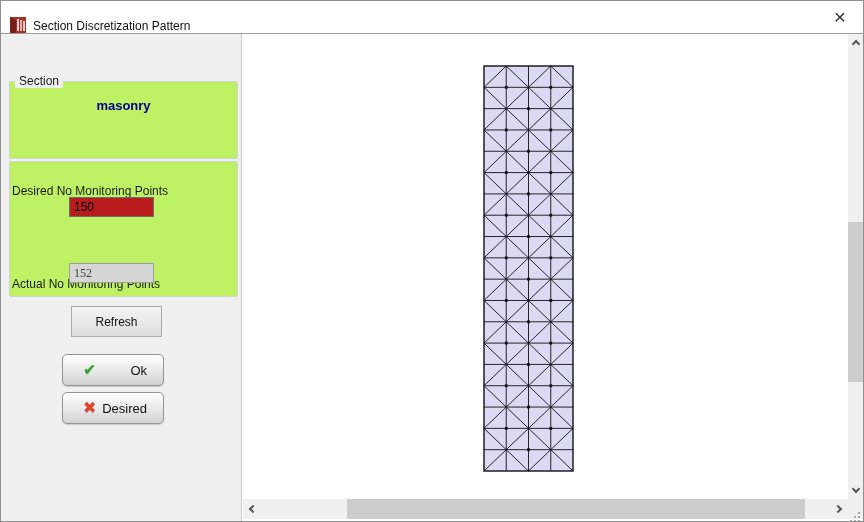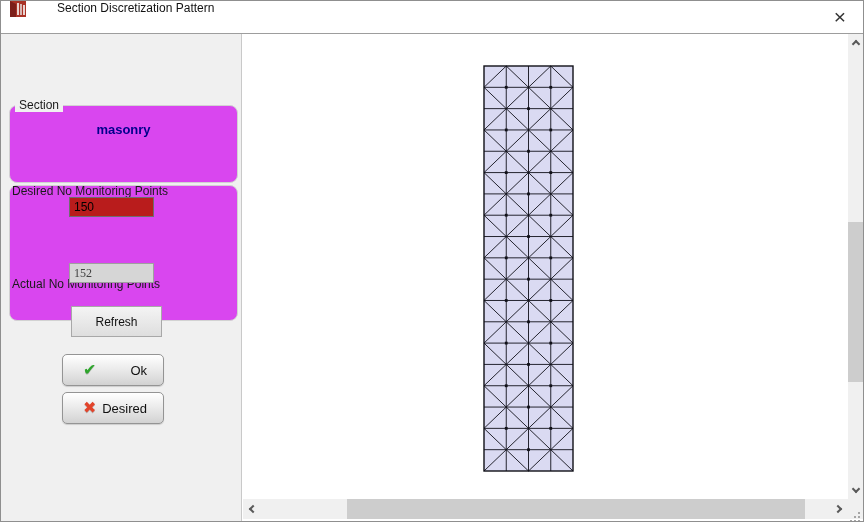--- a/index.html
+++ b/index.html
@@ -1,28 +1,28 @@
 <!DOCTYPE html>
 <html><head>
 <meta charset="utf-8">
 <style>
   * { margin:0; padding:0; box-sizing:border-box; }
   body { font-family:"Liberation Sans", sans-serif; background:#fff; }
   .window { position:relative; width:864px; height:522px; border:1px solid #8f8f8f; background:#fff; overflow:hidden; }
 
   
-  .titlebar { position:absolute; left:0; top:0; width:100%; height:32px; background:#fff; display:flex; align-items:flex-start;gap:24px; }
+  .titlebar { position:absolute; left:0; top:0; width:100%; height:32px; background:#fff; display:flex; align-items:flex-end; }
   .app-icon { width:16px; height:16px; margin-left:9px; flex:0 0 auto; }
   .title-text { margin-left:7px; font-size:12px; color:#111; }
   .close-btn { position:absolute; right:3px; top:0; width:40px; height:31px; display:flex; align-items:center; justify-content:center; font-size:21px; font-weight:300; color:#333; cursor:default; }
   .title-sep { position:absolute; left:0; top:32px; width:100%; height:1px; background:#9d9d9d; }
 
   
   .left-panel { position:absolute; left:0; top:33px; width:241px; height:488px; background:#f0f0f0; border-right:1px solid #c9c9c9; }
-  .groupbox { position:absolute; border:1px solid #d2d2d2; border-radius:8px; background:#d946ef;margin-top:24px; }
+  .groupbox { position:absolute; border:1px solid #d2d2d2; border-radius:2px; background:#bef264; }
   .gb-section { left:8px; top:47px; width:229px; height:78px; }
   .gb-label { position:absolute; top:-8px; left:5px; background:#f0f0f0; padding:0 4px; font-size:12px; color:#1a1a1a; }
   .section-value { position:absolute; top:16px; left:0; width:100%; text-align:center; font-size:13px; font-weight:bold; color:#00008b; }
   .gb-points { left:8px; top:127px; width:229px; height:136px; }
   .fld-label { position:absolute; font-size:12px; color:#1a1a1a; left:11px; }
   .lbl-desired { top:150px; }
   .lbl-actual { top:209px;margin-top:34px; }
   .txt-input { position:absolute; left:68px; width:85px; height:20px; font-family:"Liberation Sans",sans-serif; font-size:12px; padding:0 4px; }
   .inp-desired { top:163px; border:1px solid #6e6e6e; background:#b91c1c; color:#000; }
   .inp-actual { top:229px; border:1px solid #9f9f9f; background:#d6d6d6; color:#404040;font-family:Liberation Serif, serif; }

